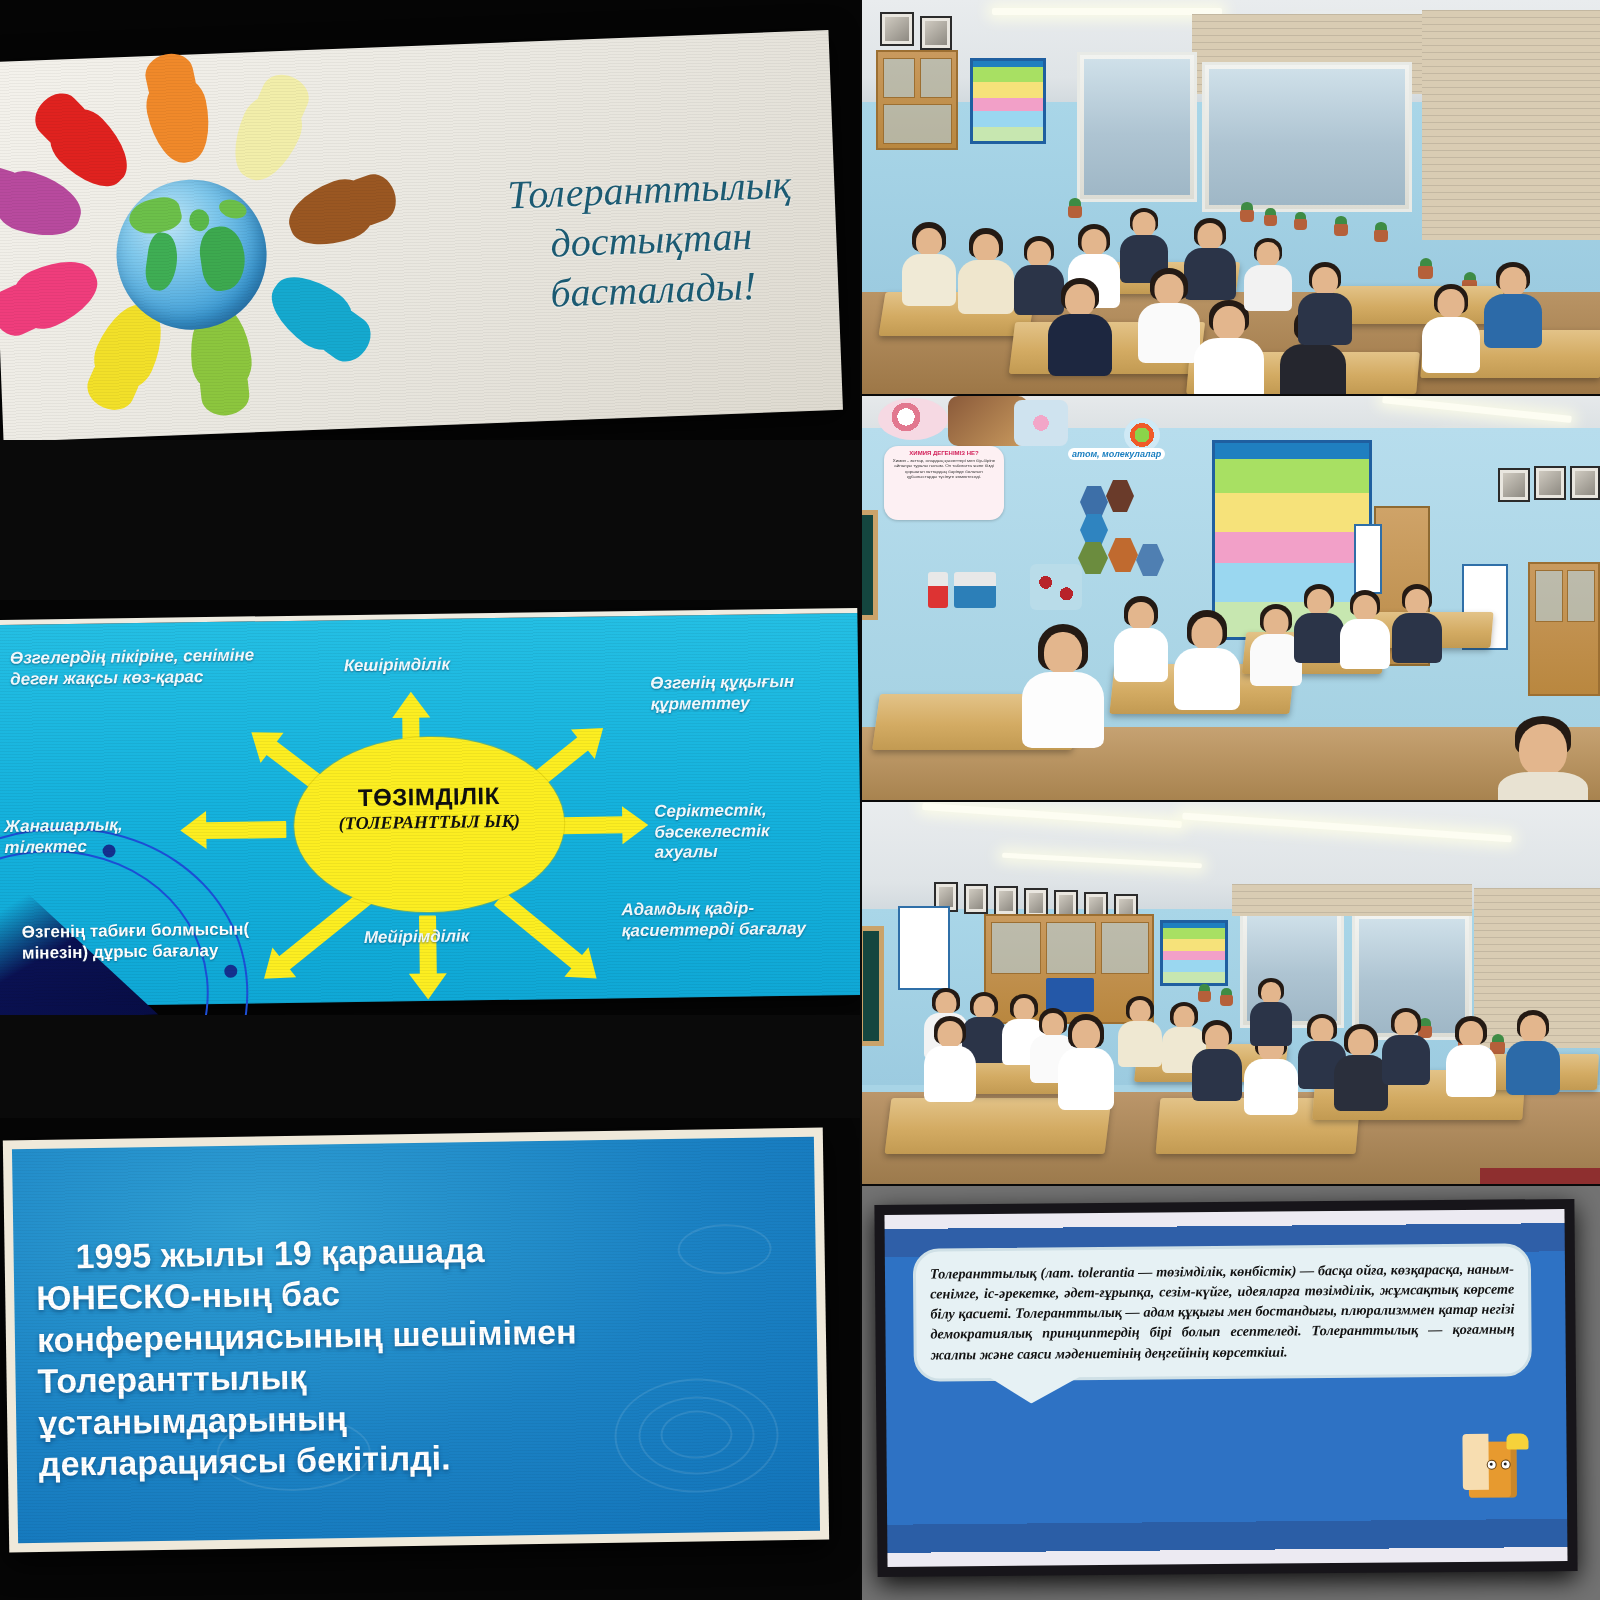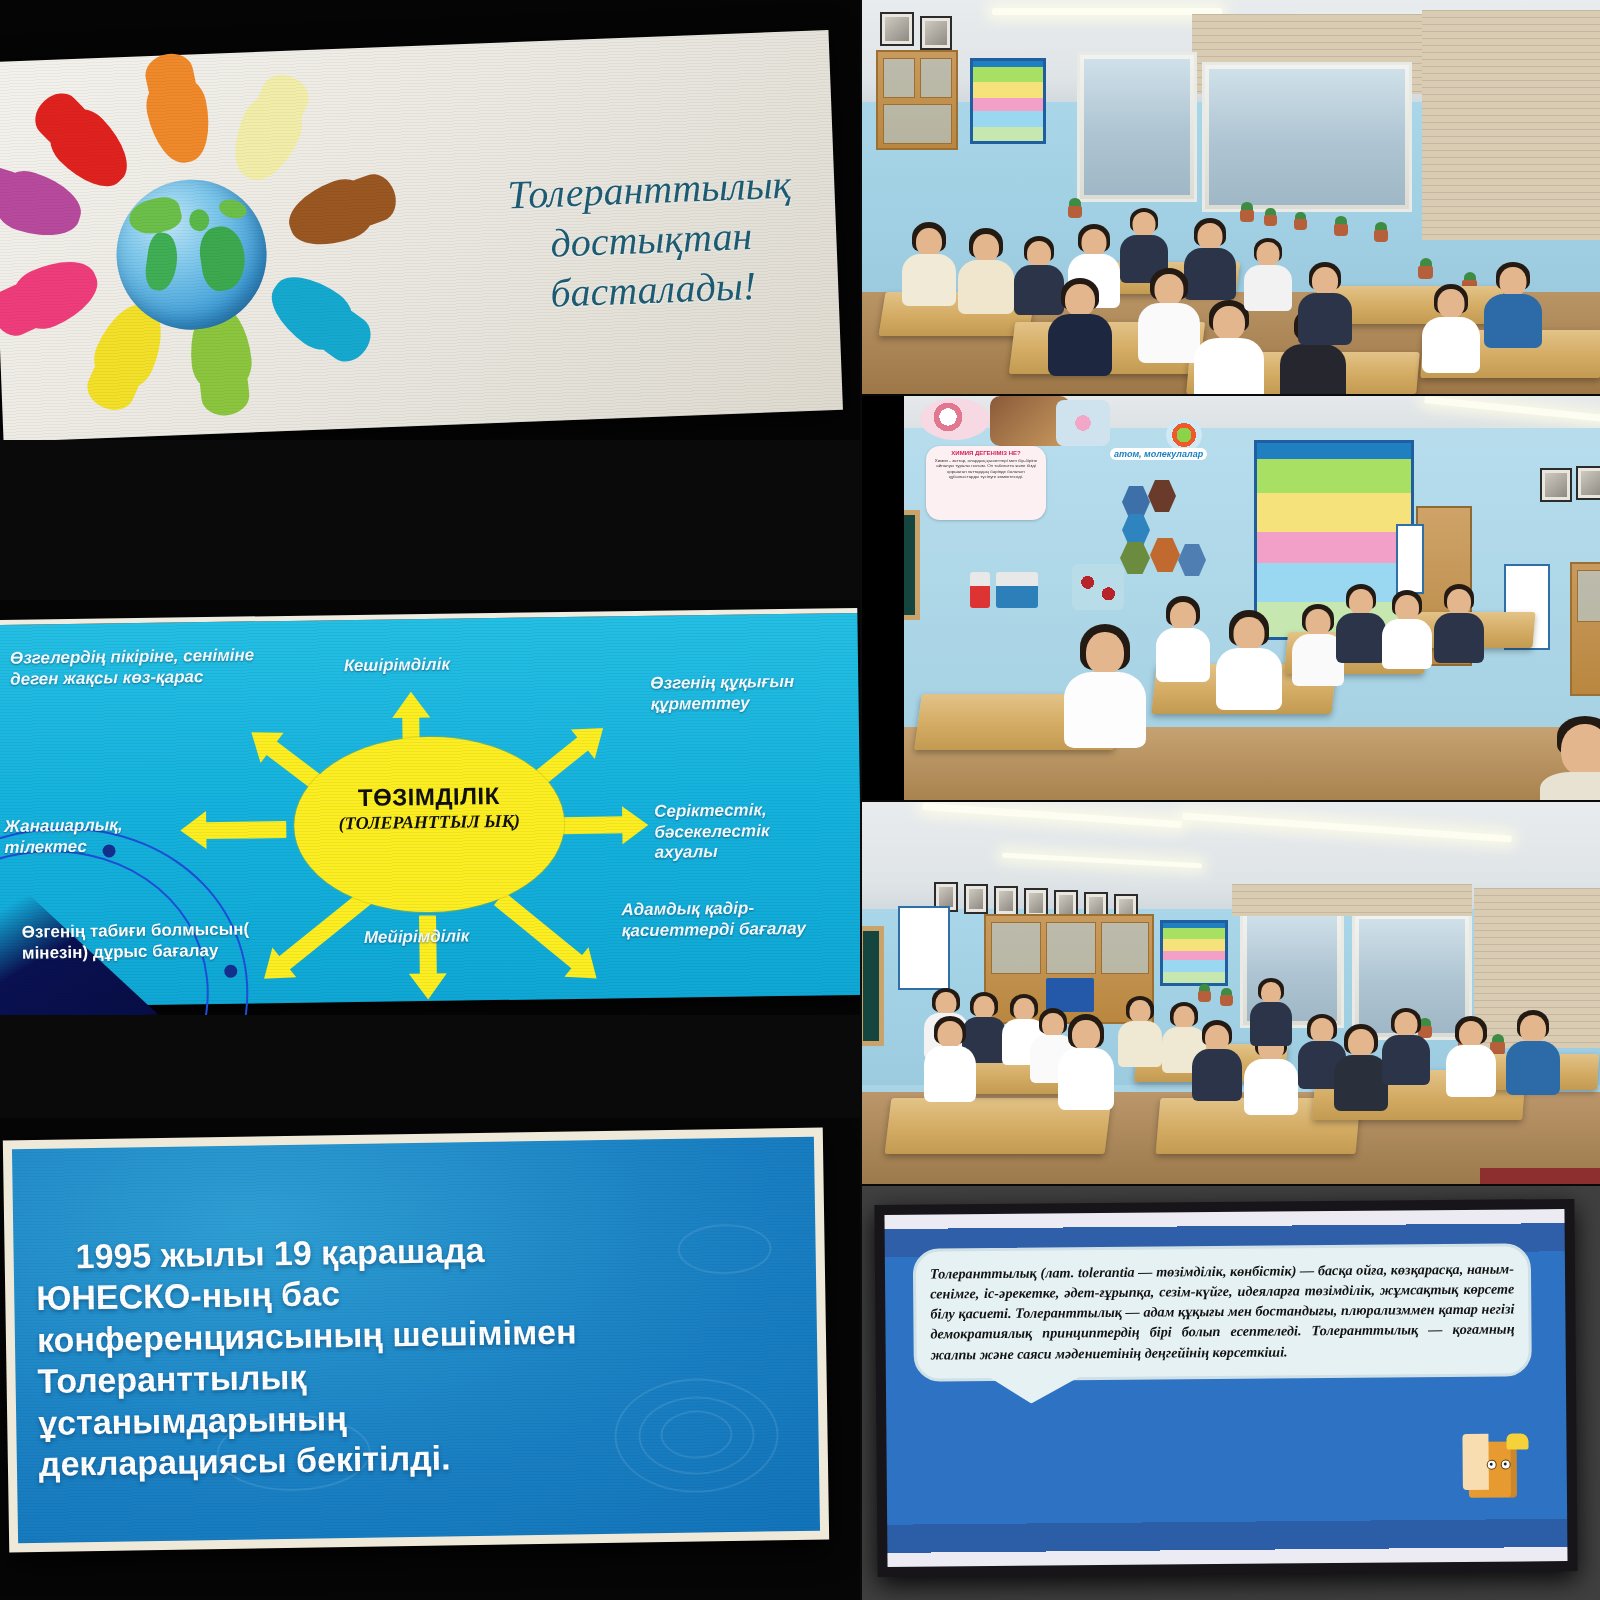--- a/index.html
+++ b/index.html
@@ -84,21 +84,21 @@
       font-size:34px;line-height:1.22;text-shadow:0 2px 4px rgba(0,40,80,.45);}
   #p3 .utext .ind{display:inline-block;width:40px;}
 
   
   #p4{left:862px;top:0;width:738px;height:394px;}
   
   #p5{left:862px;top:396px;width:738px;height:404px;}
   
   #p6{left:862px;top:802px;width:738px;height:382px;}
   
-  #p7{left:862px;top:1186px;width:738px;height:414px;background:#404040;}
+  #p7{left:862px;top:1186px;width:738px;height:414px;background:#737373;}
 
   
   .room{position:absolute;inset:0;background:#a8d4e6;overflow:hidden;}
   .ceiling{position:absolute;left:0;top:0;width:100%;height:28%;
       background:linear-gradient(180deg,#e9ecee 0%,#dfe4e7 70%,#cfd7dc 100%);}
   .lamp{position:absolute;height:7px;background:#fdfdf2;box-shadow:0 0 14px 5px rgba(255,255,230,.8);
       border-radius:2px;}
   .wall{position:absolute;left:0;top:26%;width:100%;height:48%;
       background:linear-gradient(180deg,#a9d6e8 0%,#9ccbe0 100%);}
   .winband{position:absolute;background:linear-gradient(180deg,#f2f3f0 0%,#dcdcd4 100%);
@@ -379,21 +379,21 @@
       </div>
       <div class="student" style="left:382px;top:238px;width:48px;height:70px;">
         <div class="s-hair" style="top:0;width:28px;height:24px;"></div>
         <div class="s-head" style="top:4px;width:23px;height:25px;"></div>
         <div class="s-body" style="top:27px;width:48px;height:46px;background:#f2f2f2;"></div>
       </div>
     </div>
   </div>
 
   <div class="panel" id="p5">
-    <div class="room" style="background:#ffffff;margin-left:42px;">
+    <div class="room" style="background:#ffffff;">
       <div class="ceiling" style="height:16%;background:linear-gradient(180deg,#e6e9eb,#d3dadd);"></div>
       <div class="lamp" style="left:520px;top:10px;width:190px;transform:rotate(6deg);"></div>
       <div class="lamp" style="left:580px;top:52px;width:150px;height:5px;transform:rotate(6deg);"></div>
       <div class="wall" style="top:8%;height:74%;background:linear-gradient(180deg,#b7dded,#a6d2e3);"></div>
 
       <div class="sticker" style="left:16px;top:2px;width:70px;height:42px;background:radial-gradient(circle at 40% 45%,#fff 0 18%,#e2788f 18% 30%,transparent 30%),#f6d9e3;border-radius:50%;"></div>
       <div class="sticker" style="left:86px;top:0px;width:80px;height:50px;background:linear-gradient(135deg,#8a5a3a,#c99a5e);border-radius:10px;"></div>
       <div class="sticker" style="left:152px;top:4px;width:54px;height:46px;background:radial-gradient(circle at 50% 50%,#f2a6c8 0 22%,transparent 22%),#cfe3ef;border-radius:8px;"></div>
       <div class="sticker" style="left:262px;top:22px;width:36px;height:34px;background:radial-gradient(circle at 50% 50%,#8bd44a 0 30%,#f05a28 30% 48%,transparent 48%),#cfe9f5;border-radius:50%;"></div>
 

